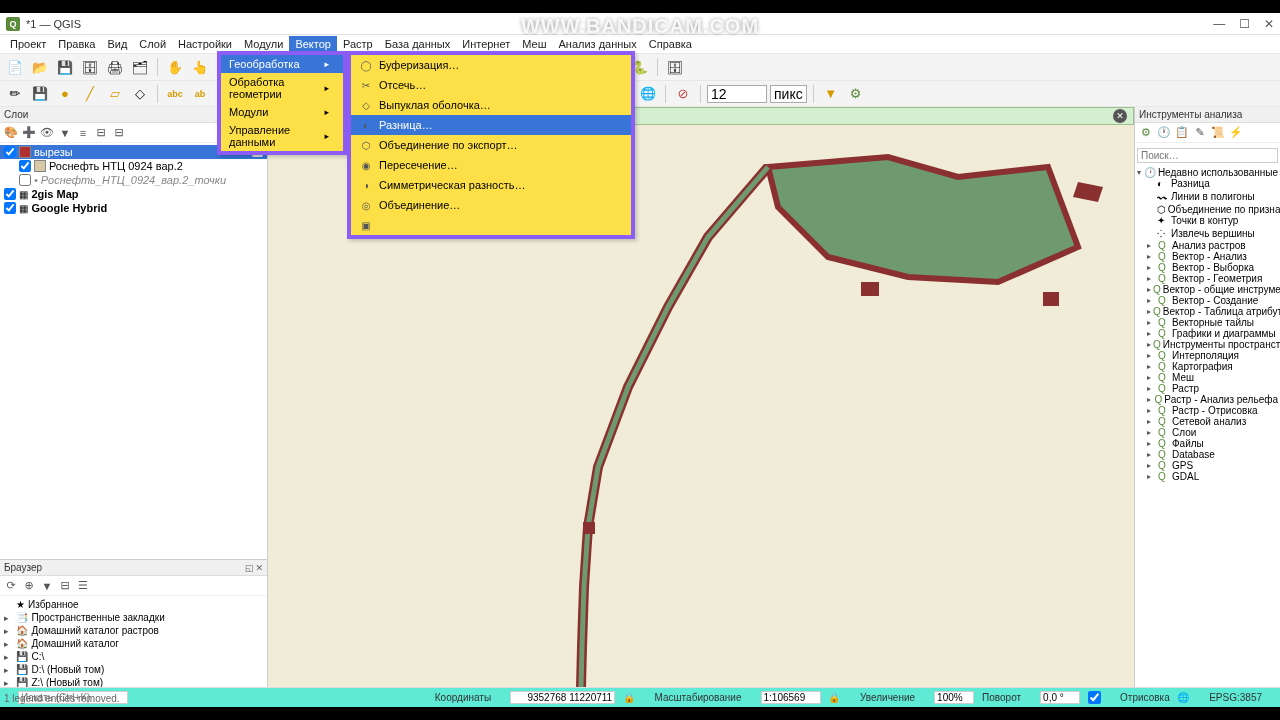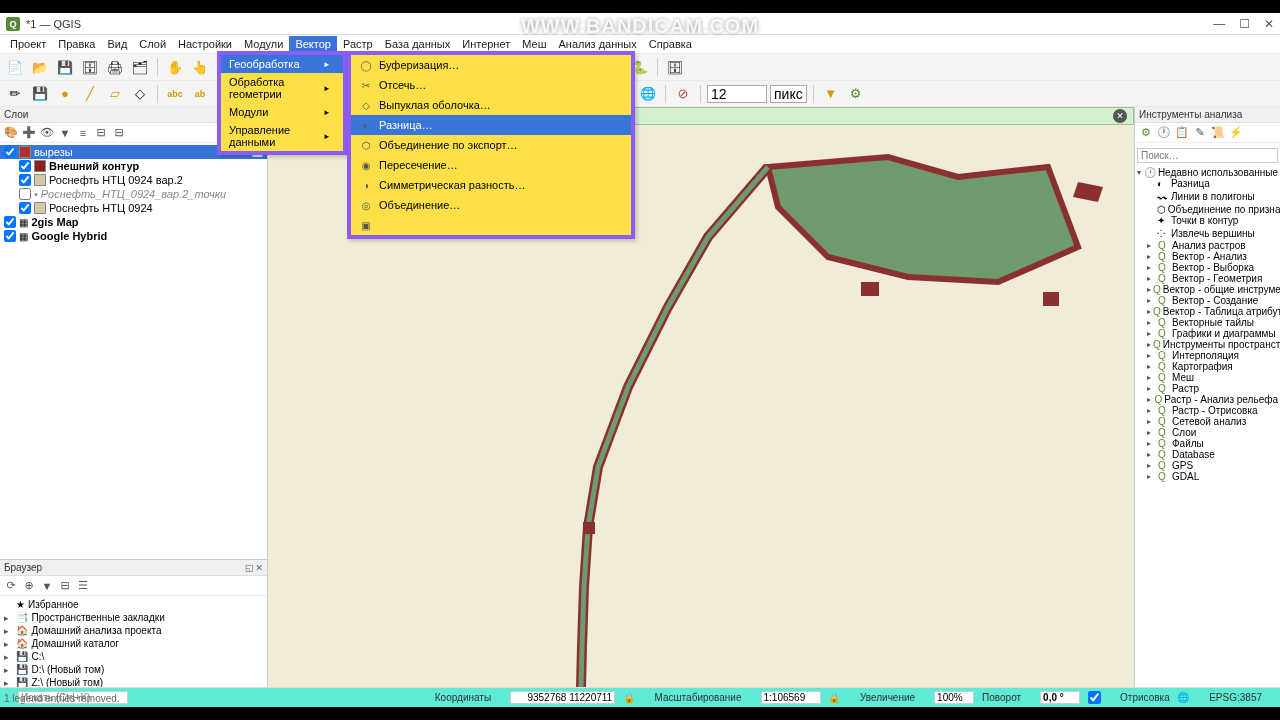--- a/index.html
+++ b/index.html
@@ -170,40 +170,28 @@
     <div class="layers" id="layers">
           <div class="lyr sel">
             <input type="checkbox" checked="" style="">
             <span class="sw" style="background:#b03030"></span>
             <span>вырезы</span>
             <span style="margin-left:auto;background:#ddd;padding:0 3px;border-radius:2px;font-size:9px">3</span>
           </div>
           <div class="lyr">
             <span class="ind"></span>
             <input type="checkbox" checked="" style="">
-            <span class="sw" style="background:#8a2020"></span>
-            <span style="font-weight:bold">Внешний контур</span>
-          </div>
-          <div class="lyr">
-            <span class="ind"></span>
-            <input type="checkbox" checked="" style="">
             <span class="sw" style="background:#d8c8a8"></span>
             <span>Роснефть НТЦ 0924 вар.2</span>
           </div>
           <div class="lyr italic">
             <span class="ind"></span>
             <input type="checkbox" style="">
             <span style="color:#888">•</span>
             <span>Роснефть_НТЦ_0924_вар.2_точки</span>
-          </div>
-          <div class="lyr">
-            <span class="ind"></span>
-            <input type="checkbox" checked="" style="">
-            <span class="sw" style="background:#d8c8a8"></span>
-            <span>Роснефть НТЦ 0924</span>
           </div>
           <div class="lyr">
             <input type="checkbox" checked="" style="">
             <span style="font-size:10px">▦</span>
             <span style="font-weight:bold">2gis Map</span>
           </div>
           <div class="lyr">
             <input type="checkbox" checked="" style="">
             <span style="font-size:10px">▦</span>
             <span style="font-weight:bold">Google Hybrid</span>
@@ -231,21 +219,21 @@
               <span>Избранное</span>
             </div>
             <div class="bnode">
               <span class="exp">▸</span>
               <span>📑</span>
               <span>Пространственные закладки</span>
             </div>
             <div class="bnode">
               <span class="exp">▸</span>
               <span>🏠</span>
-              <span>Домашний анализа проекта</span>
+              <span>Домашний каталог растров</span>
             </div>
             <div class="bnode">
               <span class="exp">▸</span>
               <span>🏠</span>
               <span>Домашний каталог</span>
             </div>
             <div class="bnode">
               <span class="exp">▸</span>
               <span>💾</span>
               <span>C:\</span>
@@ -447,21 +435,21 @@
         <span>Масштабирование</span>
         <input style="width: 60px;" value="1:106569">
       </div>
   <div class="sbi">
         <span>🔒</span>
         <span>Увеличение</span>
         <input style="width: 40px;" value="100%">
       </div>
   <div class="sbi">
         <span>Поворот</span>
-        <input style="width: 40px; font-weight: bold;" value="0,0 °">
+        <input style="width: 40px;" value="0,0 °">
       </div>
   <div class="sbi">
         <input type="checkbox" checked="" style="">
         <span>Отрисовка</span>
       </div>
   <div class="sbi">
         <span>🌐</span>
         <span>EPSG:3857</span>
       </div>
 </div>

